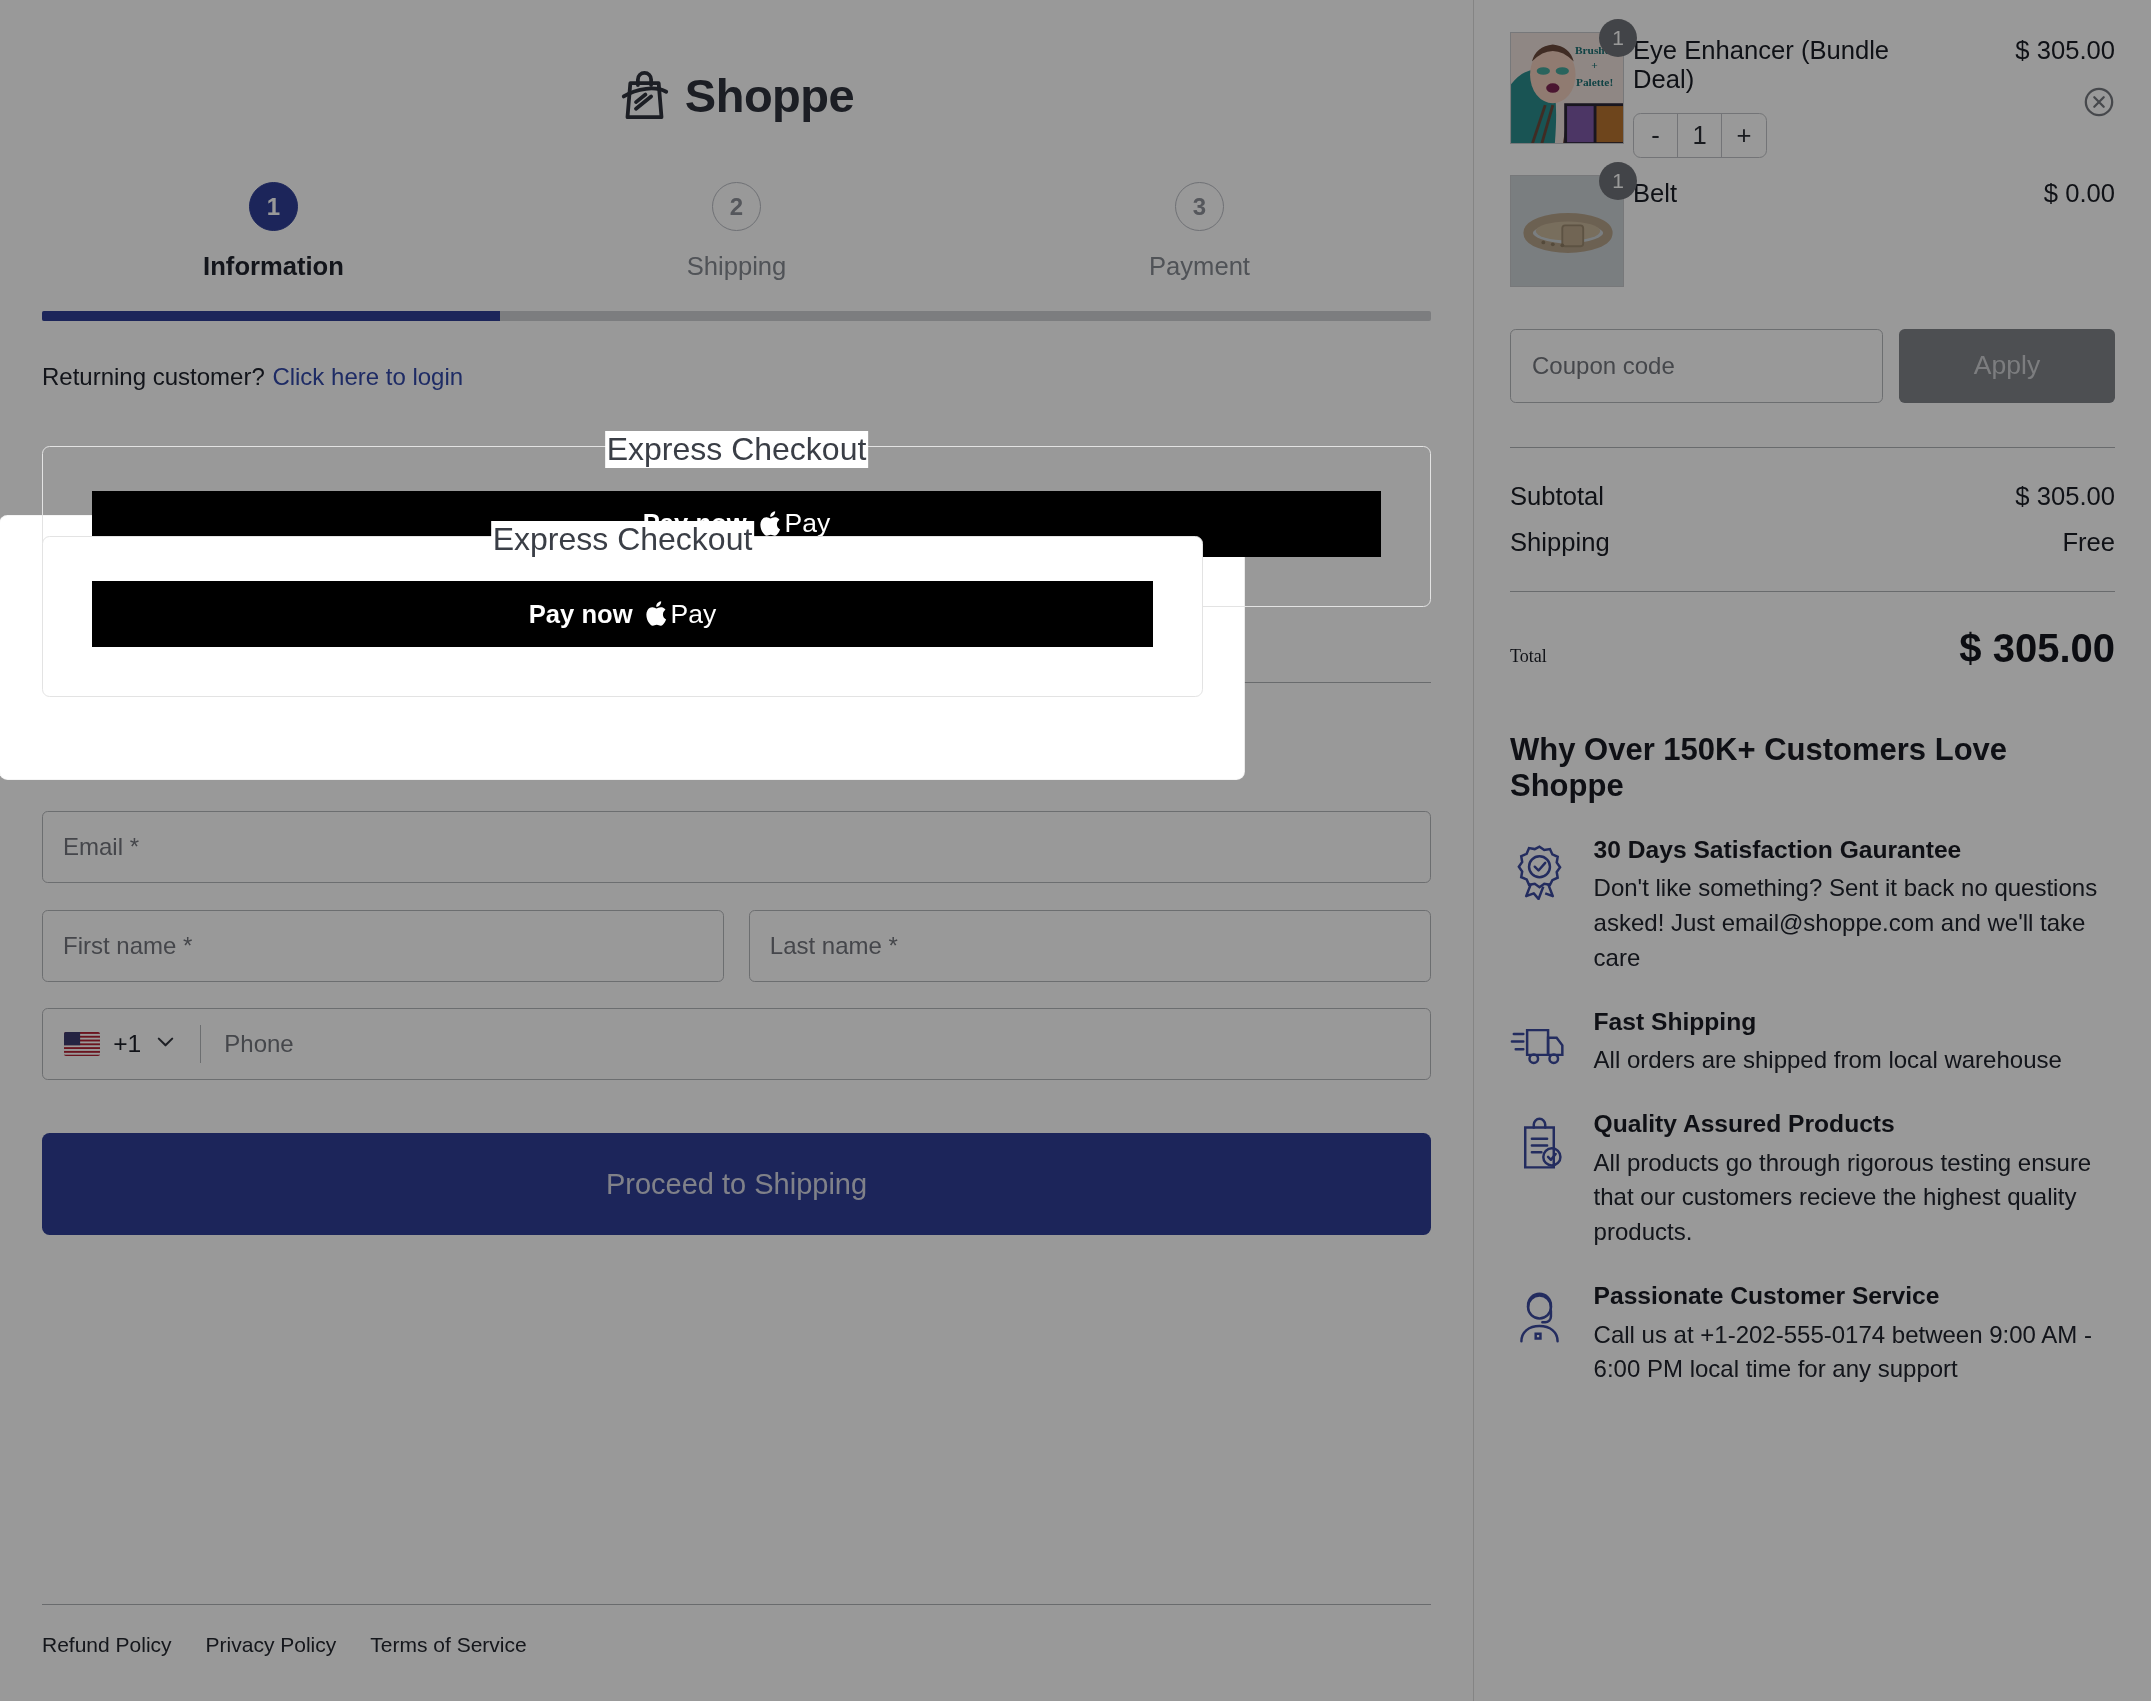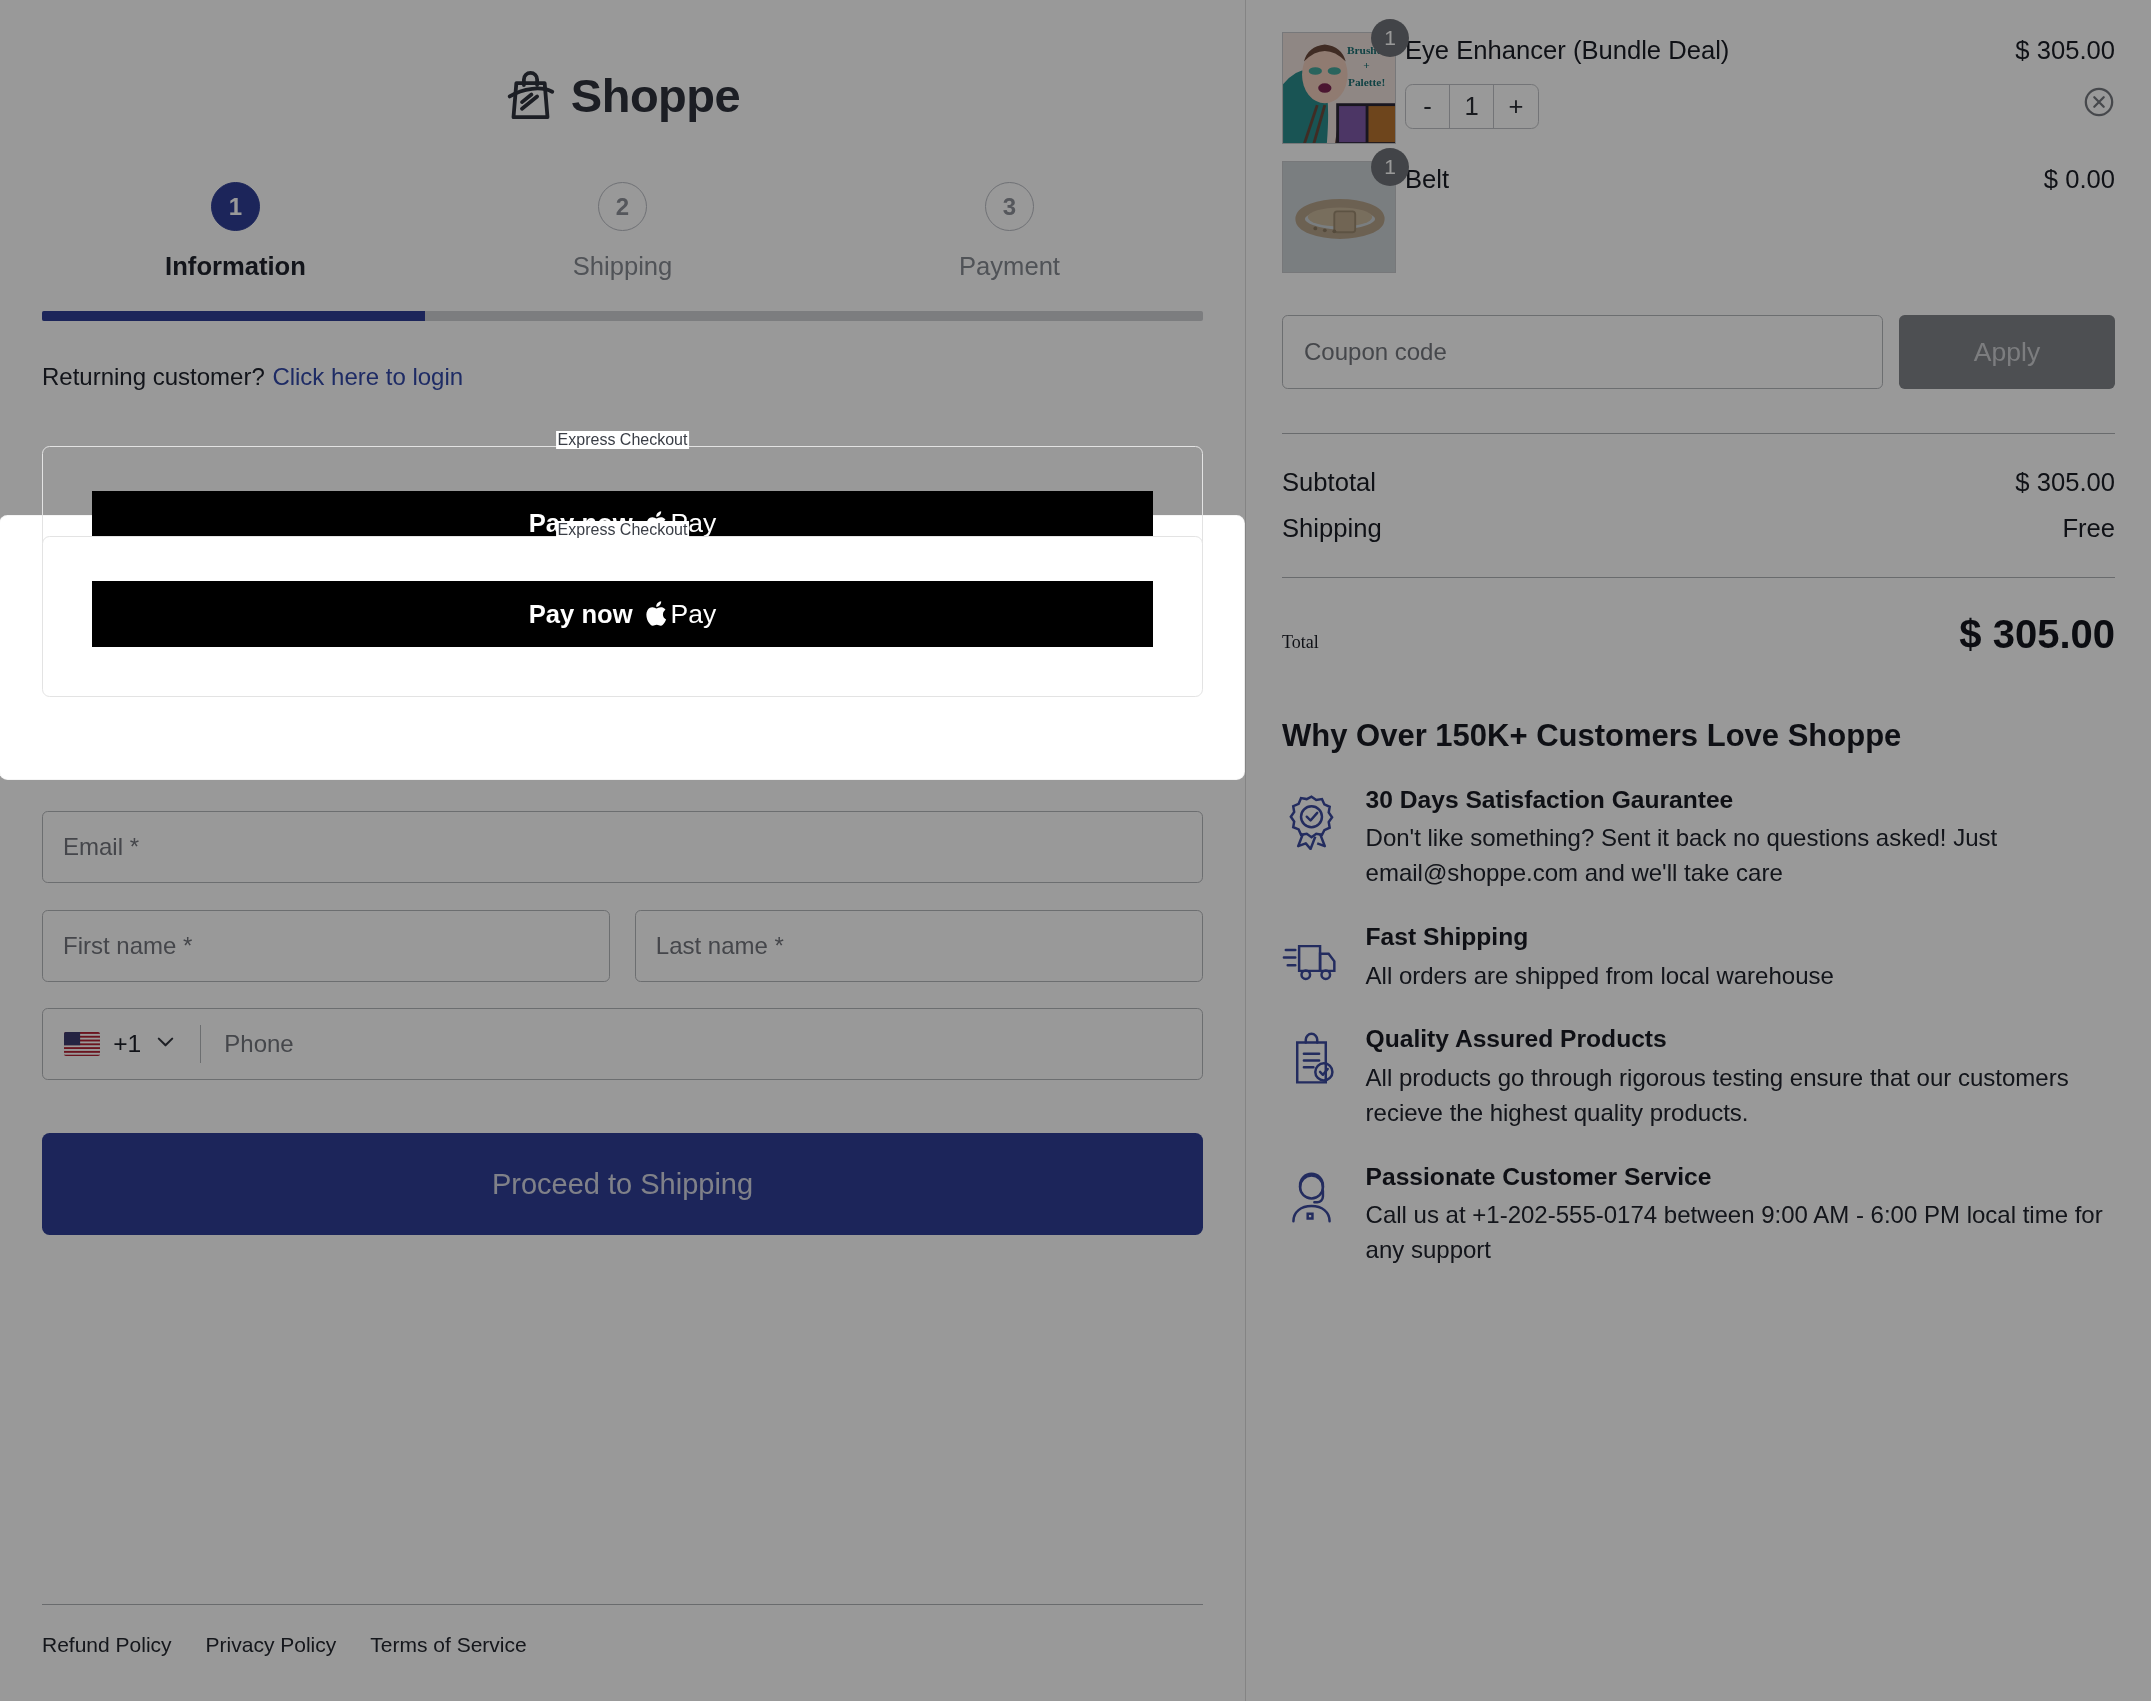--- a/index.html
+++ b/index.html
@@ -21,21 +21,21 @@
   }
 
   
   .columns {
     position: absolute;
     inset: 0;
     display: flex;
   }
   .left-col {
     position: relative;
-    width: 1246px;
+    width: 1474px;
     height: 100%;
     padding: 0 42px;
     border-right: 1.9px solid #dcdcdc;
   }
   .right-col {
     position: relative;
     flex: 1;
     height: 100%;
     padding: 32px 36px 0 36px;
   }
@@ -141,21 +141,21 @@
     padding: 44px 49px 49px 49px;
     position: relative;
   }
   .express-legend {
     position: absolute;
     top: -16px;
     left: 50%;
     transform: translateX(-50%);
     background: #ffffff;
     padding: 0 2px;
-    font-size: 16px;
+    font-size: 32px;
     color: #3a3e46;
     white-space: nowrap;
   }
   .applepay-btn {
     width: 100%;
     height: 66px;
     background: #000000;
     border: none;
     border-radius: 0;
     display: flex;

